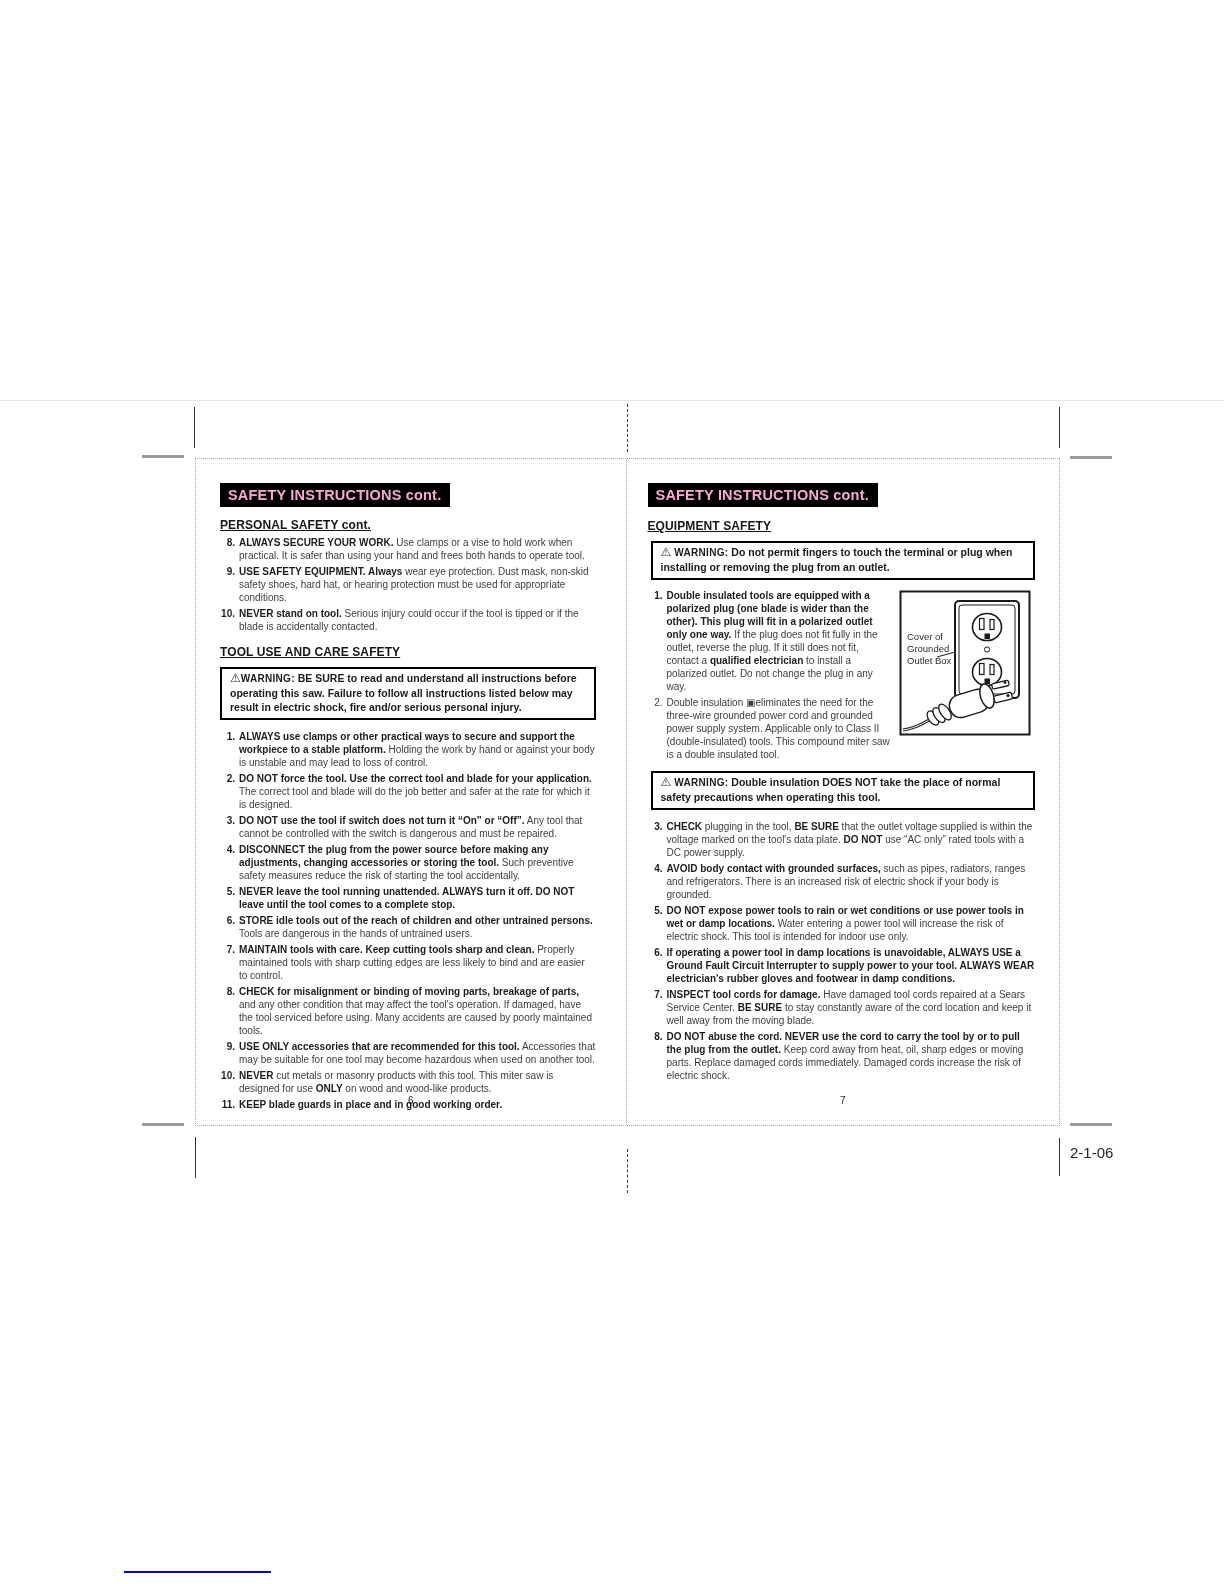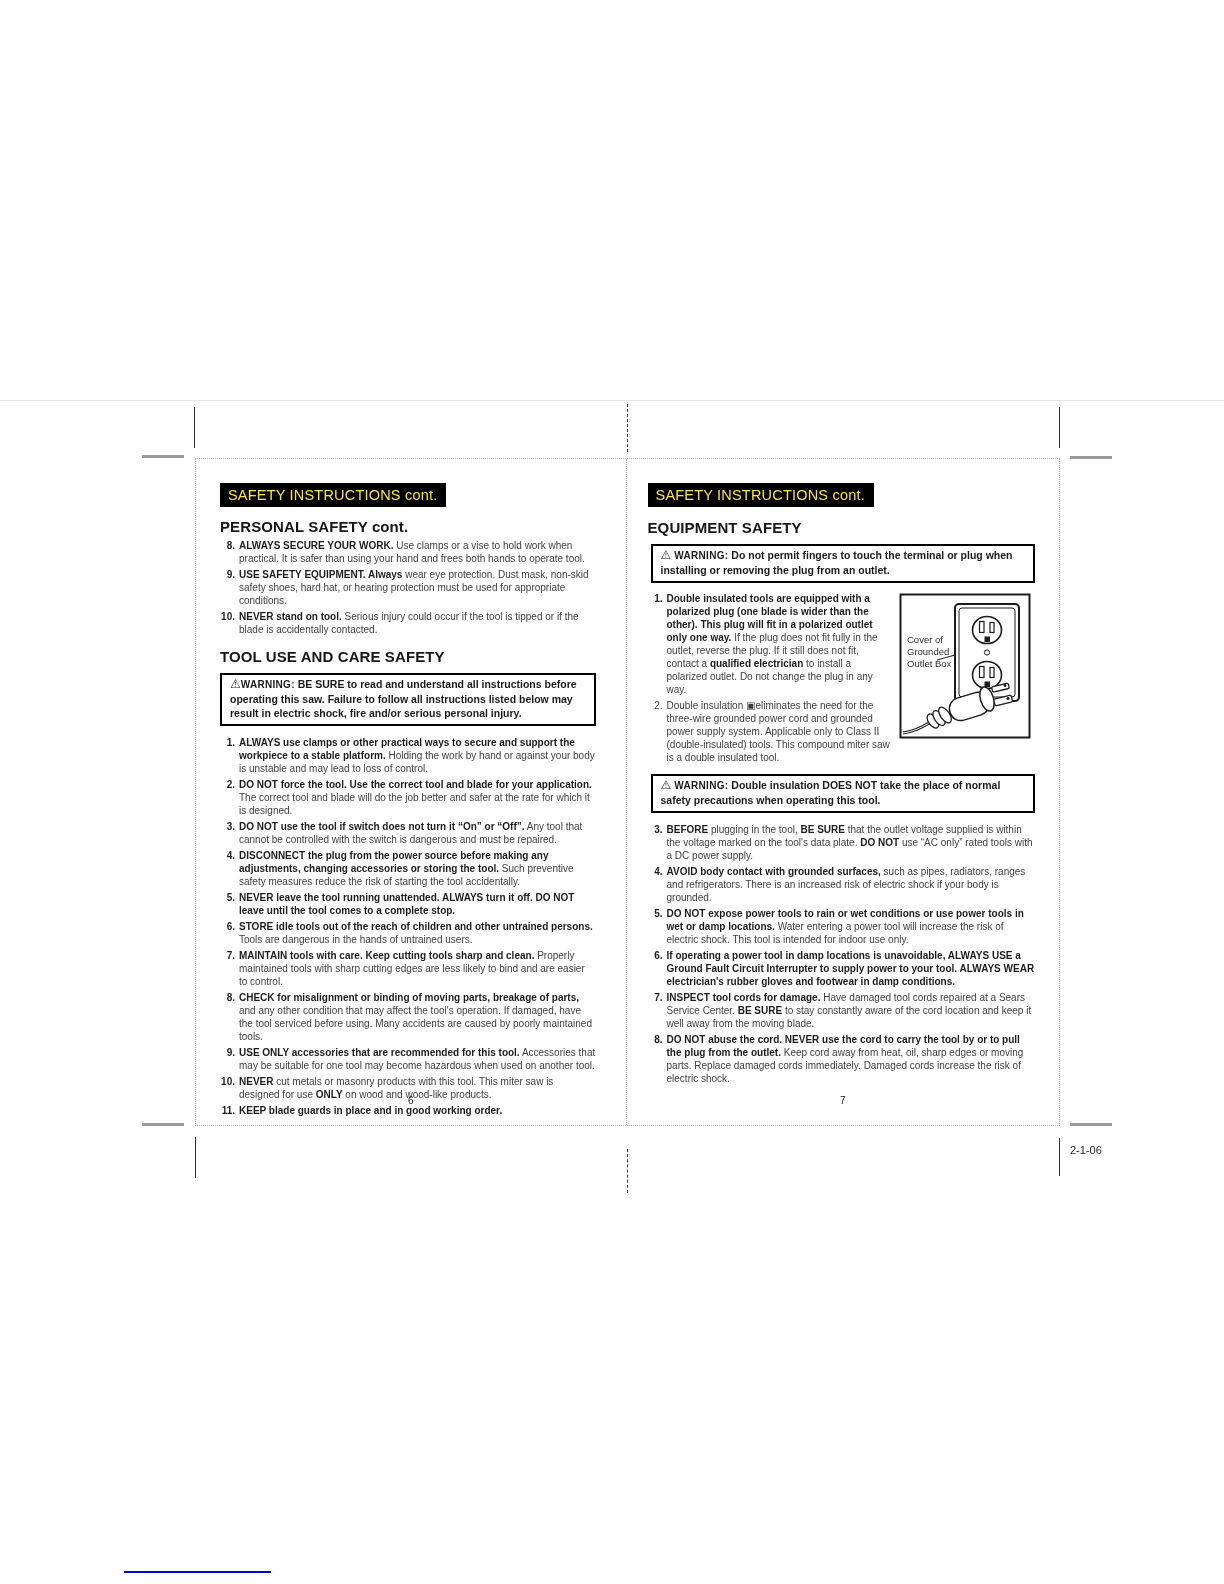--- a/index.html
+++ b/index.html
@@ -19,25 +19,25 @@
   
   .spread {
     position:absolute; left:195px; top:458px; width:865px; height:668px;
     border:1px dotted #ababab; display:flex;
   }
   .page { position:relative; height:100%; }
   .page-left  { width:431px; border-right:1px dotted #ababab; padding:24px 30px 0 24px; }
   .page-right { width:433px; padding:24px 24px 0 21px; }
 
   .hdr-box {
-    display:inline-block; background:#000; color:#fde047;
-    font-weight:normal; font-size:14.5px; line-height:16px;
+    display:inline-block; background:#000; color:#f9a8d4;
+    font-weight:bold; font-size:14.5px; line-height:16px;
     padding:4px 9px 4px 8px; letter-spacing:0.2px;
   }
-  .sect-title { font-weight:bold; font-size:15px; color:#161616; margin-top:12px; letter-spacing:0.1px; }
+  .sect-title { font-weight:bold; font-size:12px; color:#161616; margin-top:12px; letter-spacing:0.1px;text-decoration:underline; }
 
   .warnbox {
     border:2px solid #000; padding:2px 8px 4px 8px; margin-top:8px;
     font-weight:bold; color:#1a1a1a; font-size:10.5px; line-height:14px;
   }
   .wicon  { font-size:12px; font-weight:bold; }
   .wlabel { font-size:10px; font-weight:bold; letter-spacing:0.3px; }
   .wtext  { font-size:10.5px; font-weight:bold; }
   .pl-warn { margin-left:3px; }
 
@@ -51,21 +51,21 @@
   .figure-float {
     float:right; width:136px; height:146px; margin:1px 0 6px 9px;
   }
   .clear { clear:both; }
 
   .page-number {
     position:absolute; bottom:19px; left:0; right:0;
     text-align:center; font-size:10px; color:#222;
   }
 
-  .date-stamp { position:absolute; left:1070px; top:1144px; font-size:11px; color:#242424; }
+  .date-stamp { position:absolute; left:1070px; top:1144px; font-size:15px; color:#242424; }
   .blue-line { position:absolute; left:124px; top:1571px; width:147px; height:2px; background:#000ac4; }
 
   svg text { font-family:"Liberation Sans","DejaVu Sans",sans-serif; }
 </style>
 </head>
 <body>
 
 <div class="faint-line"></div>
 
 <div class="mark-v" style="left:194px; top:407px; height:41px;"></div>
@@ -238,21 +238,21 @@
     </div>
 
     <div class="warnbox pl-warn clear" style="margin-top:10px;">
       <span class="wicon">⚠</span><span class="wlabel"> WARNING:</span><span class="wtext"> Double insulation DOES NOT take the place of normal safety precautions when operating this tool.</span>
     </div>
 
     <div class="body-list" style="margin-top:10px;">
 
         <div class="li">
           <span class="num b">3.</span>
-          <span><span class="b">BEFORE</span><span class="r"> plugging in the tool, </span><span class="b">BE SURE</span><span class="r"> that the outlet voltage supplied is within the voltage marked on the tool's data plate. </span><span class="b">DO NOT</span><span class="r"> use “AC only” rated tools with a DC power supply.</span></span>
+          <span><span class="b">CHECK</span><span class="r"> plugging in the tool, </span><span class="b">BE SURE</span><span class="r"> that the outlet voltage supplied is within the voltage marked on the tool's data plate. </span><span class="b">DO NOT</span><span class="r"> use “AC only” rated tools with a DC power supply.</span></span>
         </div>
 
         <div class="li">
           <span class="num b">4.</span>
           <span><span class="b">AVOID body contact with grounded surfaces,</span><span class="r"> such as pipes, radiators, ranges and refrigerators. There is an increased risk of electric shock if your body is grounded.</span></span>
         </div>
 
         <div class="li">
           <span class="num b">5.</span>
           <span><span class="b">DO NOT expose power tools to rain or wet conditions or use power tools in wet or damp locations.</span><span class="r"> Water entering a power tool will increase the risk of electric shock. This tool is intended for indoor use only.</span></span>

